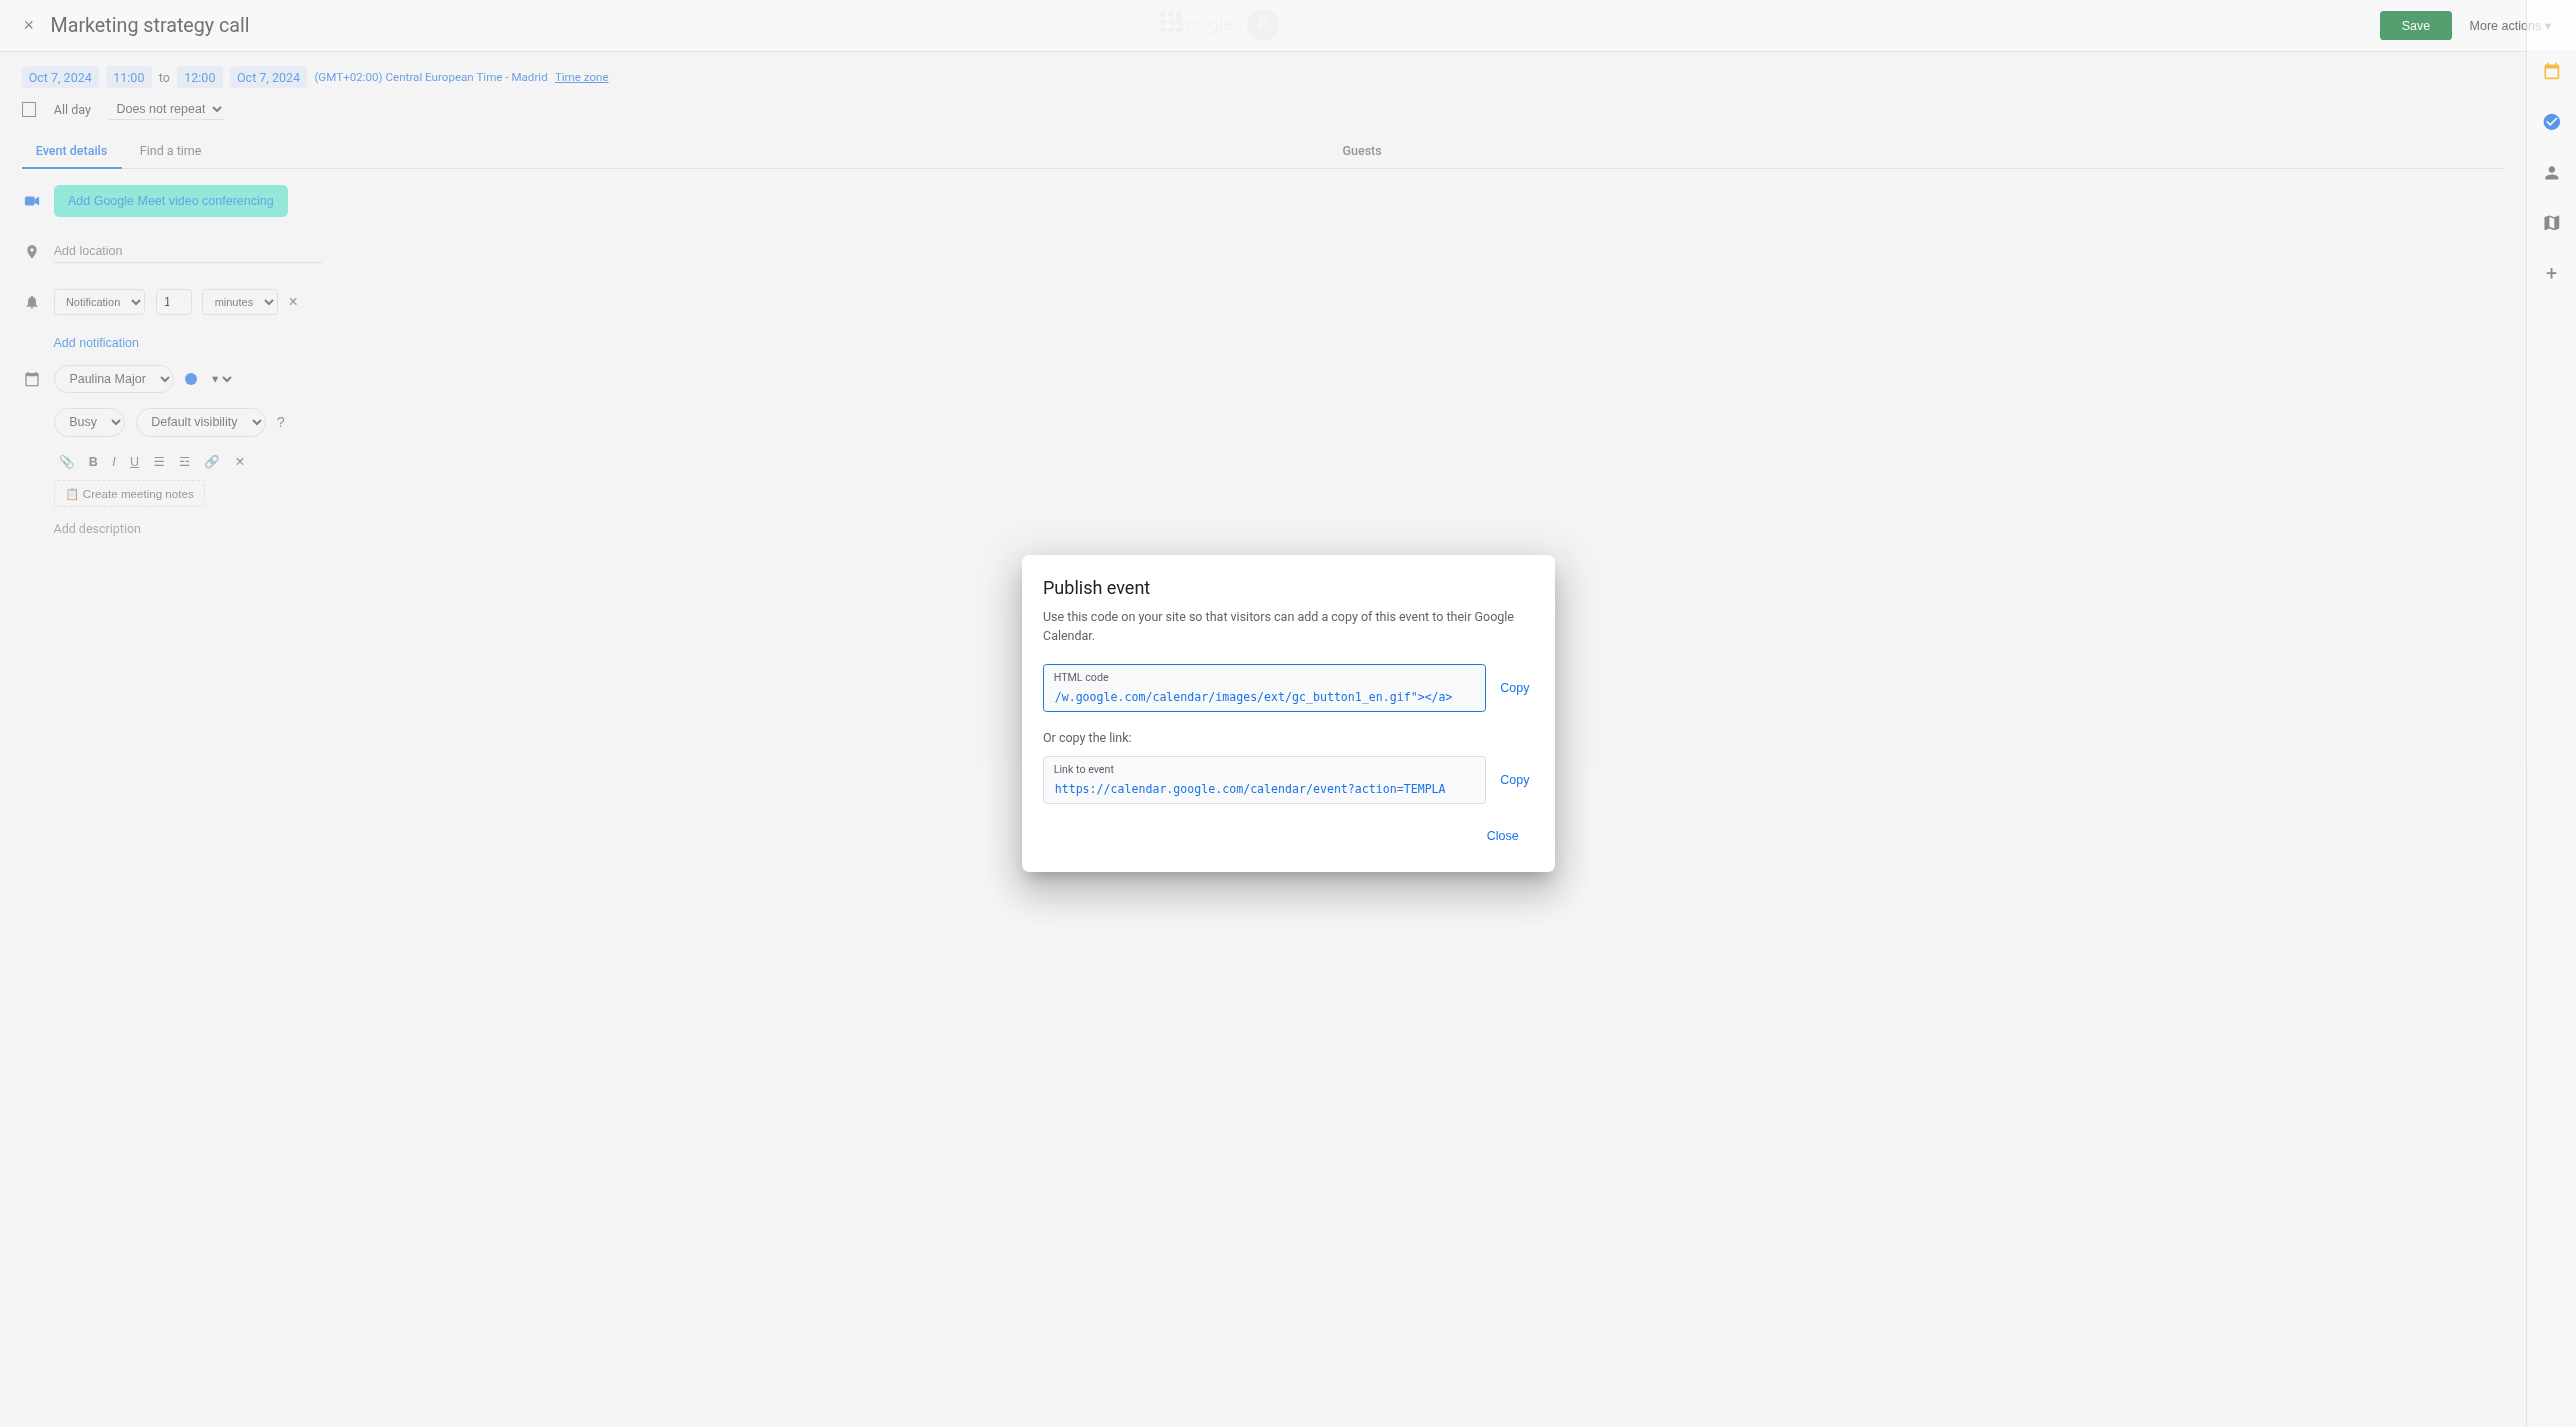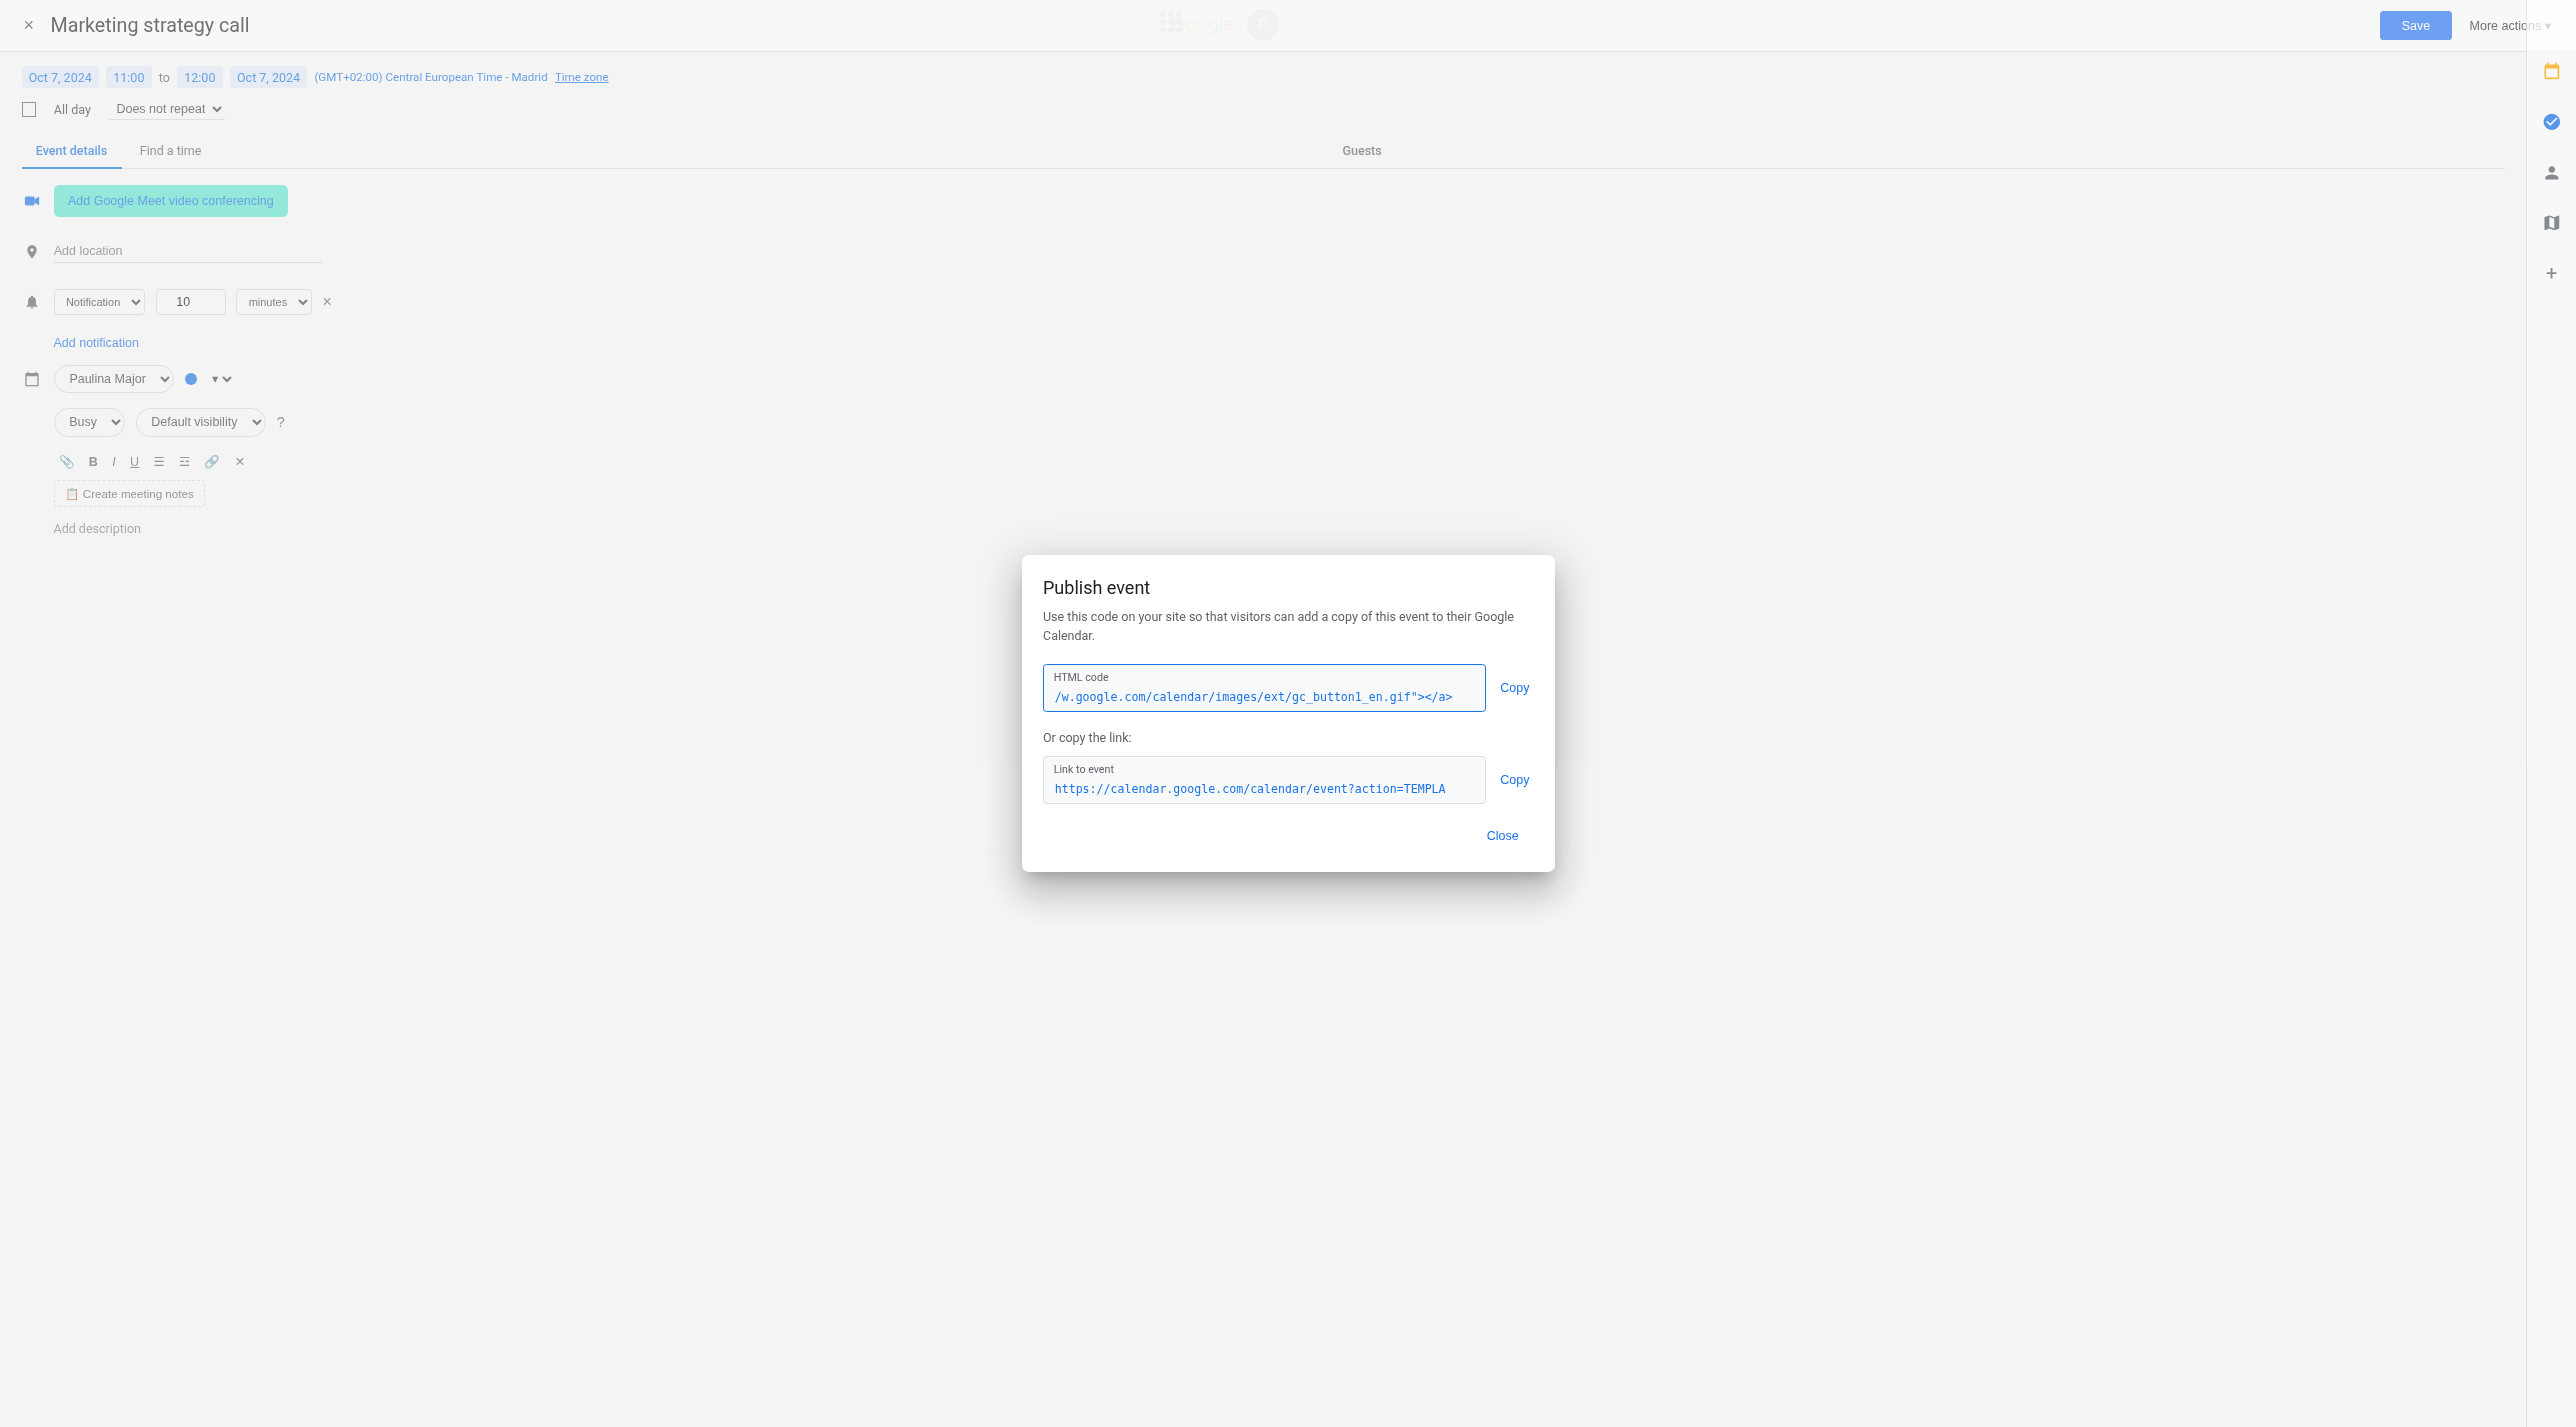--- a/index.html
+++ b/index.html
@@ -40,21 +40,21 @@
       color: #3c4043;
       flex: 1;
       font-weight: 400;
     }
     .header-actions {
       display: flex;
       align-items: center;
       gap: 7.2px;
     }
     .save-btn {
-      background: #3b82f6;
+      background: #15803d;
       color: #fff;
       border: none;
       border-radius: 3.6px;
       padding: 7.2px 21.5px;
       font-size: 12.5px;
       cursor: pointer;
       font-weight: 500;
     }
     .more-actions-btn {
       background: transparent;
@@ -268,21 +268,21 @@
       font-size: 11px;
       color: #3c4043;
       background: #fff;
       cursor: pointer;
     }
     .notification-num {
       border: 0.9px solid #dadce0;
       border-radius: 3.6px;
       padding: 5.4px 7.2px;
       font-size: 12.5px;
-      width: 70px;
+      width: 36px;
       text-align: center;
     }
     .add-notification {
       color: #1a73e8;
       font-size: 12.5px;
       cursor: pointer;
       background: none;
       border: none;
       padding-left: 32px;
       margin-bottom: 14.3px;

